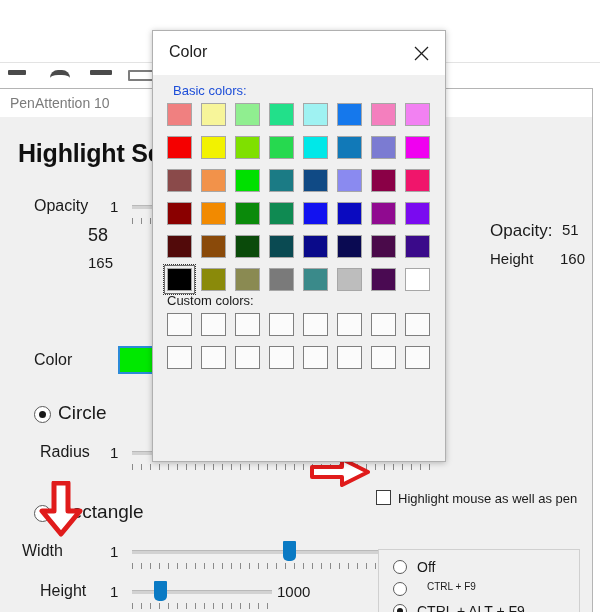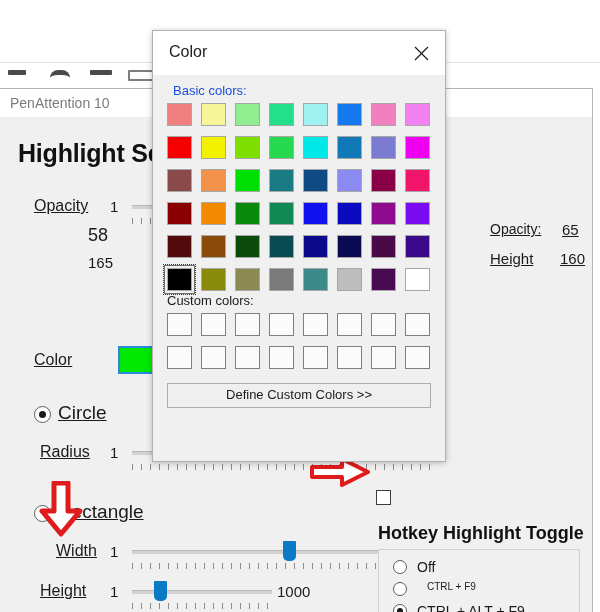--- a/index.html
+++ b/index.html
@@ -35,21 +35,21 @@
   #pen-titlebar{position:absolute;left:0;top:0;width:592px;height:28px;background:#ffffff;
     border-bottom:1px solid #eaeaea;}
   #pen-title{position:absolute;left:10px;top:6px;font-size:14px;color:#7b7b7b;}
 
   #pen-body{position:absolute;left:0;top:28px;width:592px;height:496px;background:#f0f0f0;}
 
   .hdr{position:absolute;font-weight:bold;color:#101010;}
   #highlight-settings-title{left:18px;top:22px;font-size:25px;letter-spacing:-.2px;}
   #hotkey-title{left:378px;top:406px;font-size:18px;}
 
-  .lbl{position:absolute;font-size:16px;color:#1a1a1a;text-decoration:underline;}
+  .lbl{position:absolute;font-size:16px;color:#1a1a1a;}
   .lbl-sm{position:absolute;font-size:13px;color:#1a1a1a;}
   .val{position:absolute;font-size:15px;color:#1a1a1a;}
 
   
   .slider{position:absolute;height:26px;}
   .slider .track{position:absolute;left:0;top:10px;height:3px;width:100%;
      background:#d2d2d2;border-top:1px solid #b9b9b9;}
   .slider .thumb{position:absolute;top:1px;width:13px;height:20px;background:#0a7ac4;
      border-radius:1px 1px 5px 5px;}
   .slider .ticks{position:absolute;left:0;top:23px;width:100%;height:6px;
@@ -167,48 +167,48 @@
     <div class="val" style="left:110px;top:327px">1</div>
     <div class="slider" style="left:132px;top:324px;width:300px">
       <div class="track"></div>
       <div class="thumb" style="left:146px"></div>
       <div class="ticks"></div>
     </div>
 
     <div class="radio big" style="left:34px;top:388px"></div>
     <div class="lbl" style="left:58px;top:384px;font-size:19px">Rectangle</div>
 
-    <div class="lbl" style="left:56px;top:425px">Width</div>
+    <div class="lbl" style="left:22px;top:425px">Width</div>
     <div class="val" style="left:110px;top:426px">1</div>
     <div class="slider" style="left:132px;top:423px;width:300px">
       <div class="track"></div>
       <div class="thumb" style="left:151px"></div>
       <div class="ticks"></div>
     </div>
 
     <div class="lbl" style="left:40px;top:465px">Height</div>
     <div class="val" style="left:110px;top:466px">1</div>
     <div class="slider" style="left:132px;top:463px;width:140px">
       <div class="track"></div>
       <div class="thumb" style="left:22px"></div>
       <div class="ticks"></div>
     </div>
     <div class="val" style="left:277px;top:466px">1000</div>
 
     <div class="lbl-sm" style="left:88px;top:108px;font-size:18px;color:#1a1a1a">58</div>
     <div class="lbl-sm" style="left:88px;top:137px;font-size:15px;color:#1a1a1a">165</div>
 
-    <div class="lbl" style="left:490px;top:104px;font-size:14px">Opacity:</div>
-    <div class="lbl" style="left:562px;top:104px;font-size:15px">65</div>
+    <div class="lbl" style="left:490px;top:104px;font-size:17px">Opacity:</div>
+    <div class="lbl" style="left:562px;top:104px;font-size:15px">51</div>
     <div class="lbl" style="left:490px;top:133px;font-size:15px">Height</div>
     <div class="lbl" style="left:560px;top:133px;font-size:15px">160</div>
 
     <div class="chk" style="left:376px;top:373px"></div>
-
-    <div class="hdr" id="hotkey-title">Hotkey Highlight Toggle</div>
+    <div class="lbl-sm" style="left:398px;top:374px;font-size:13px">Highlight mouse as well as pen</div>
+
     <div id="hotkey-group">
       <div class="radio" style="left:14px;top:10px"></div>
       <div class="lbl-sm" style="left:38px;top:9px;font-size:14px">Off</div>
 
       <div class="radio" style="left:14px;top:32px"></div>
       <div class="lbl-sm" style="left:48px;top:31px;font-size:10px">CTRL + F9</div>
 
       <div class="radio on" style="left:14px;top:54px"></div>
       <div class="lbl-sm" style="left:38px;top:53px;font-size:14px">CTRL + ALT + F9</div>
     </div>
@@ -300,14 +300,13 @@
       <div class="cswatch"></div>
       <div class="cswatch"></div>
       <div class="cswatch"></div>
       <div class="cswatch"></div>
       <div class="cswatch"></div>
       <div class="cswatch"></div>
       <div class="cswatch"></div>
       <div class="cswatch"></div>
     </div>
 
-  <div class="btn" id="define-custom-colors-button">Define Custom Colors &gt;&gt;</div>
 </div>
 
 </body></html>

